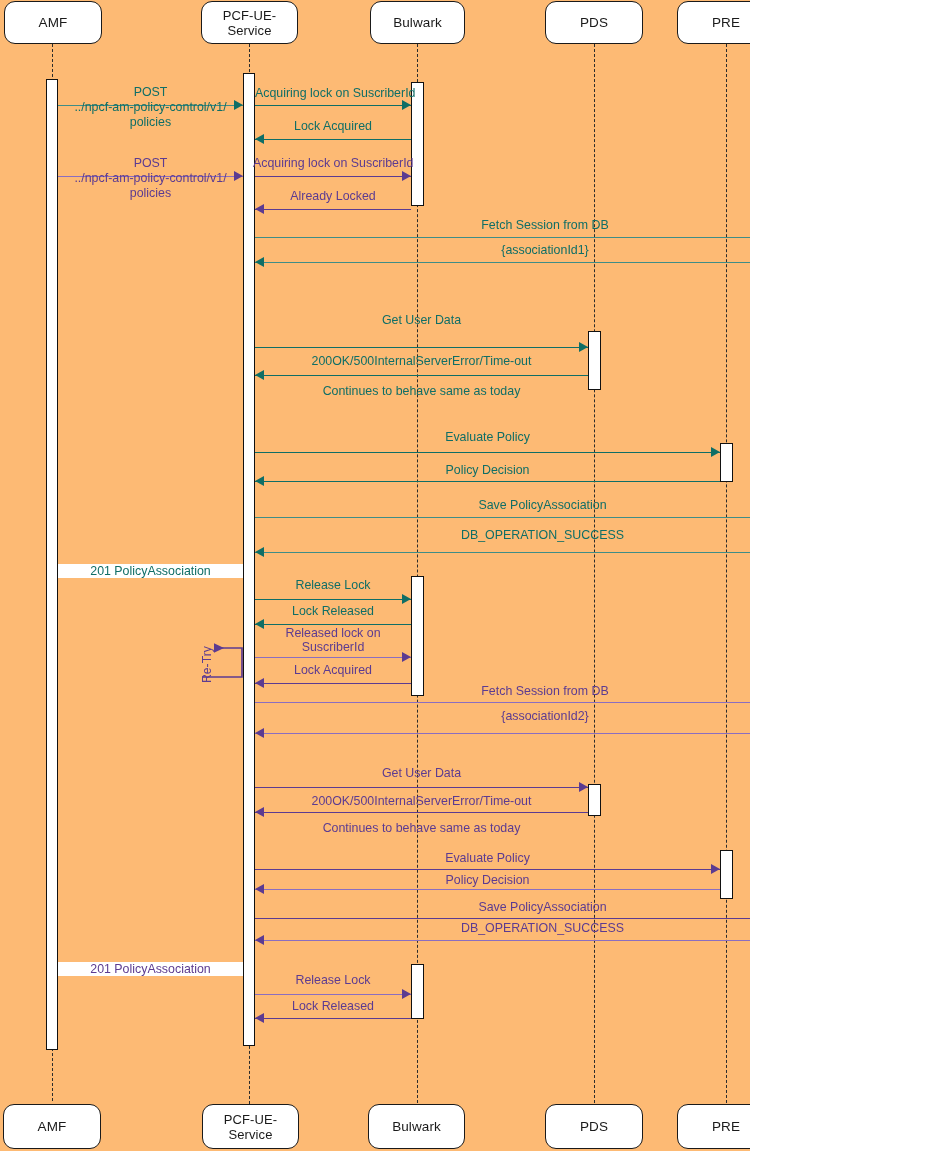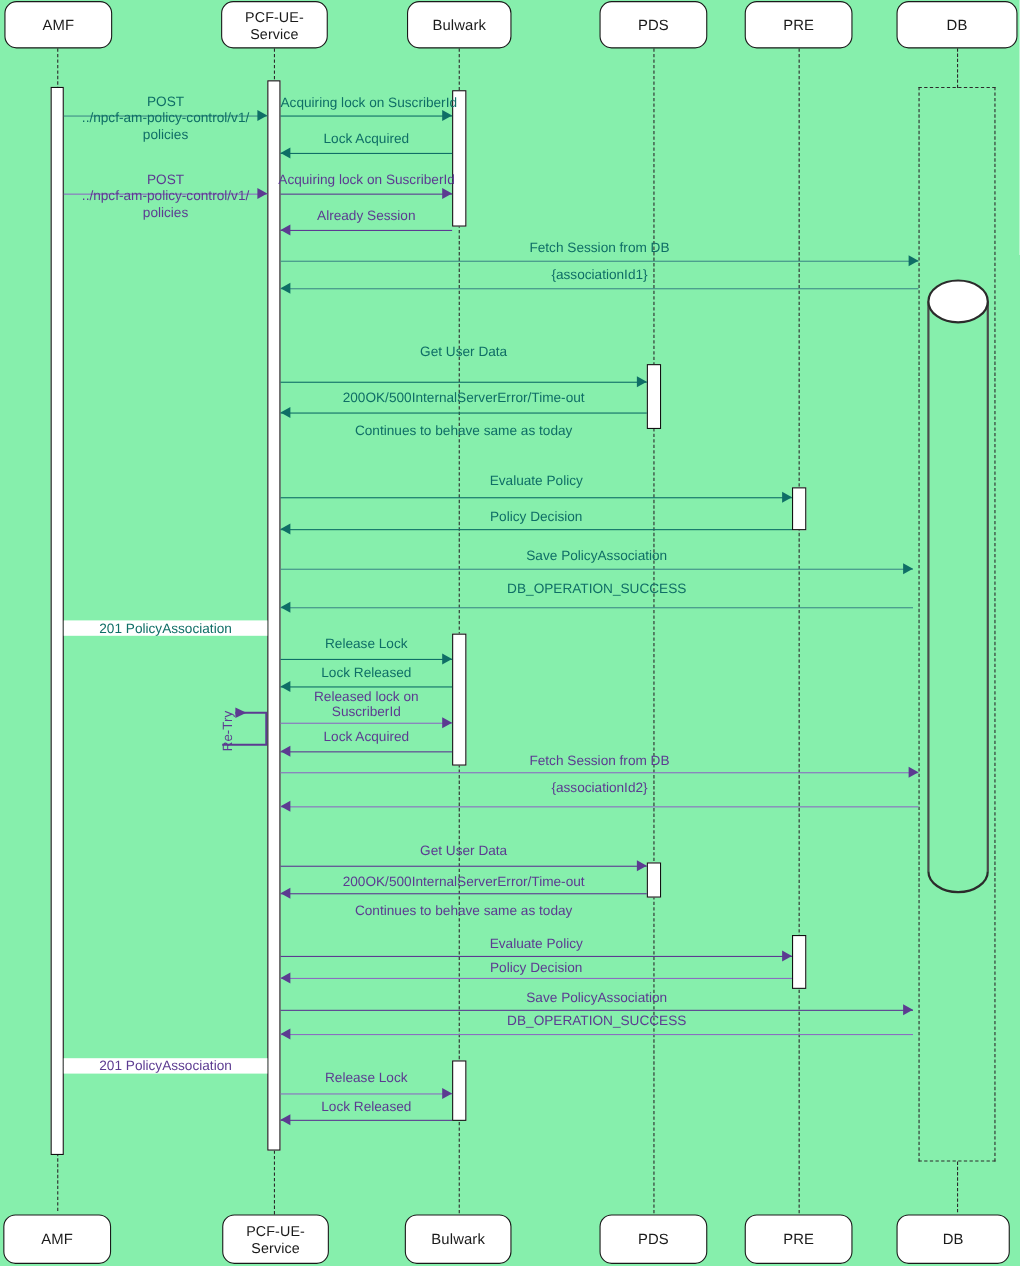--- a/index.html
+++ b/index.html
@@ -1,17 +1,17 @@
 <!DOCTYPE html>
 <html><head>
 <meta charset="utf-8">
 <style>
   html,body{margin:0;padding:0;background:#ffffff;}
   body{font-family:"Liberation Sans", sans-serif;}
-  #canvas{position:relative;width:927px;height:1151px;background:#86efac;overflow:hidden;}
+  #canvas{position:relative;width:750px;height:1151px;background:#fdba74;overflow:hidden;}
 
   .lifeline{position:absolute;width:0;border-left:1.6px dashed #2b2b2b;}
   .actorbox{position:absolute;box-sizing:border-box;border:1.7px solid #1a1a1a;
     border-radius:11px;background:#fff;display:flex;align-items:center;justify-content:center;
     font-size:13.5px;color:#1a1a1a;letter-spacing:.1px;text-align:center;}
   .actorbox.tight{font-size:13px;}
 
   .act{position:absolute;box-sizing:border-box;border:1.6px solid #111;background:#fff;}
 
   .dbframe{position:absolute;box-sizing:border-box;border:1.7px dashed #2b2b2b;background:transparent;}
@@ -125,21 +125,21 @@
   <div class="msg" style="left:255px;top:176px;width:156px;">
     <div class="ln" style="border-top:1.6px solid #5c3b91;"></div>
     <div class="head" style="right:0;border-left:9px solid #5c3b91;"></div>
   </div>
   <div class="lbl" style="left:253px;top:156px;width:160px;color:#5c3b91;">Acquiring lock on SuscriberId</div>
 
   <div class="msg" style="left:255px;top:209px;width:156px;">
     <div class="ln" style="border-top:1.6px solid #5c3b91;"></div>
     <div class="head" style="left:0;border-right:9px solid #5c3b91;"></div>
   </div>
-  <div class="lbl" style="left:255px;top:189px;width:156px;color:#5c3b91;">Already Session</div>
+  <div class="lbl" style="left:255px;top:189px;width:156px;color:#5c3b91;">Already Locked</div>
 
   <div class="msg" style="left:255px;top:237px;width:580px;">
     <div class="ln" style="border-top:1.6px solid #3f8d87;"></div>
     <div class="head" style="right:0;border-left:9px solid #0f6e66;"></div>
   </div>
   <div class="lbl" style="left:255px;top:218px;width:580px;color:#0f6e66;">Fetch Session  from DB</div>
 
   <div class="msg" style="left:255px;top:262px;width:580px;">
     <div class="ln" style="border-top:1.6px solid #3f8d87;"></div>
     <div class="head" style="left:0;border-right:9px solid #0f6e66;"></div>

